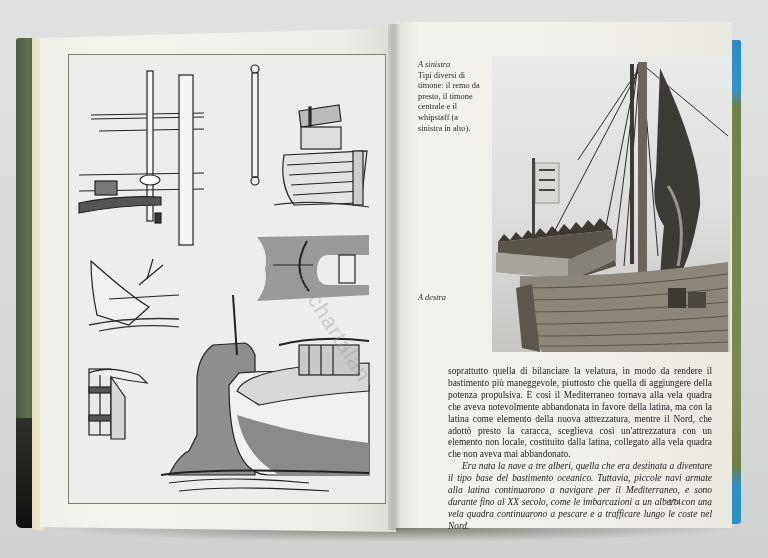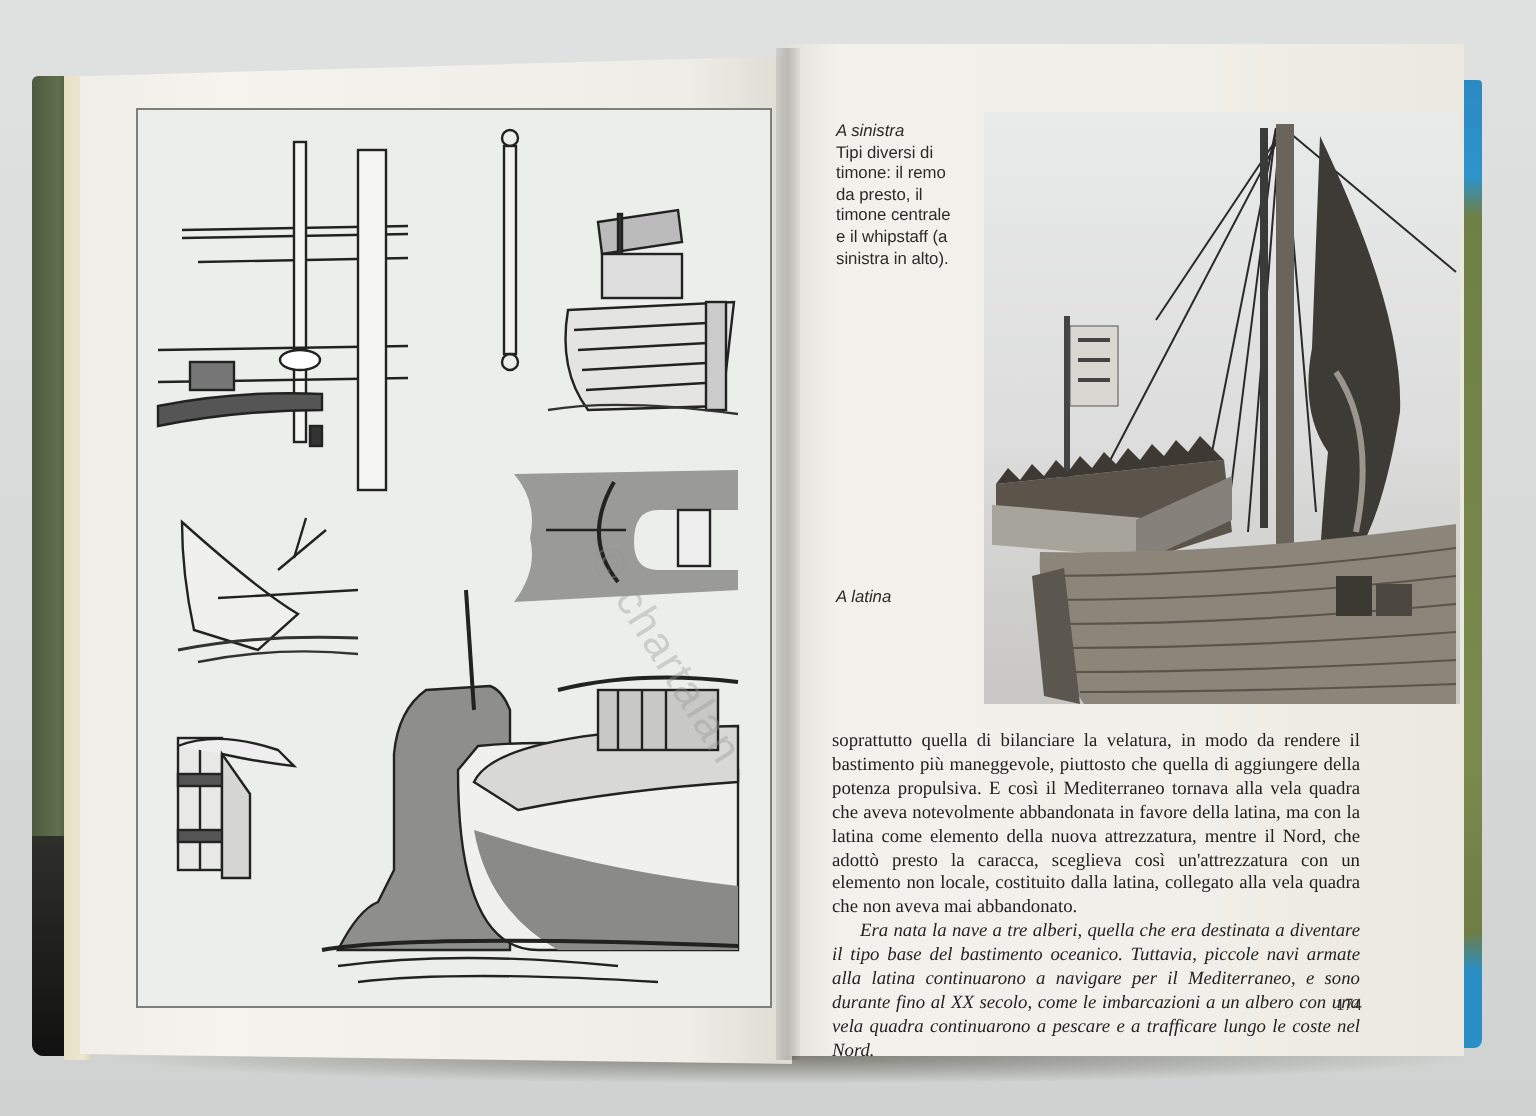--- a/index.html
+++ b/index.html
@@ -49,34 +49,34 @@
   
   .illus-frame {
     position:absolute; left:68px; top:54px; width:316px; height:448px;
     border:1px solid #7e7e7a;
     background:#eceeec;
   }
   .illus-frame svg { position:absolute; left:0; top:0; }
   
   .caption {
     position:absolute; font-size:8.4px; line-height:10.6px; color:#2a2a28;
-    font-family:Liberation Sans, sans-serif;
+    font-family:Liberation Serif, serif;
   }
   .caption .lead { font-style:italic; }
   .caption-left { left:418px; top:60px; width:64px; }
   .caption-right { left:418px; top:293px; width:64px; }
   
   .photo {
     position:absolute; left:492px; top:56px; width:238px; height:296px;
     background:linear-gradient(180deg,#e9eaea 0%,#dcdddc 55%,#c7c6c3 100%);
     overflow:hidden;
   }
   
   .body-text {
-    position:absolute; left:416px; top:366px; width:264px;
+    position:absolute; left:448px; top:366px; width:264px;
     font-size:9.4px; line-height:11.9px; color:#222;
     text-align:justify;
   }
   .body-text p { margin:0; }
   .body-text p + p { text-indent:14px;font-style:italic; }
   .page-number {
     position:absolute; left:668px; top:497px; font-size:8.6px; color:#333;
   }
   .watermark {
     position:absolute; left:300px; top:262px; transform:rotate(58deg);
@@ -165,21 +165,21 @@
       <path d="M110 436 Q160 430 260 436"></path>
     </g>
   </svg>
 </div>
 
 <div class="caption caption-left">
   <span class="lead">A sinistra</span><br>
   <span>Tipi diversi di timone: il remo da presto, il timone centrale e il whipstaff (a sinistra in alto).</span>
 </div>
 <div class="caption caption-right">
-  <span class="lead">A latina</span><br>
+  <span class="lead">A destra</span><br>
 </div>
 
 <div class="photo">
   <svg width="238" height="296" viewBox="0 0 238 296">
 
     <g stroke="#2a2a2a" stroke-width="1" fill="none">
       <line x1="150" y1="8" x2="236" y2="80"></line>
       <line x1="150" y1="8" x2="86" y2="104"></line>
       <line x1="150" y1="8" x2="60" y2="180"></line>
       <line x1="146" y1="8" x2="114" y2="170"></line>

